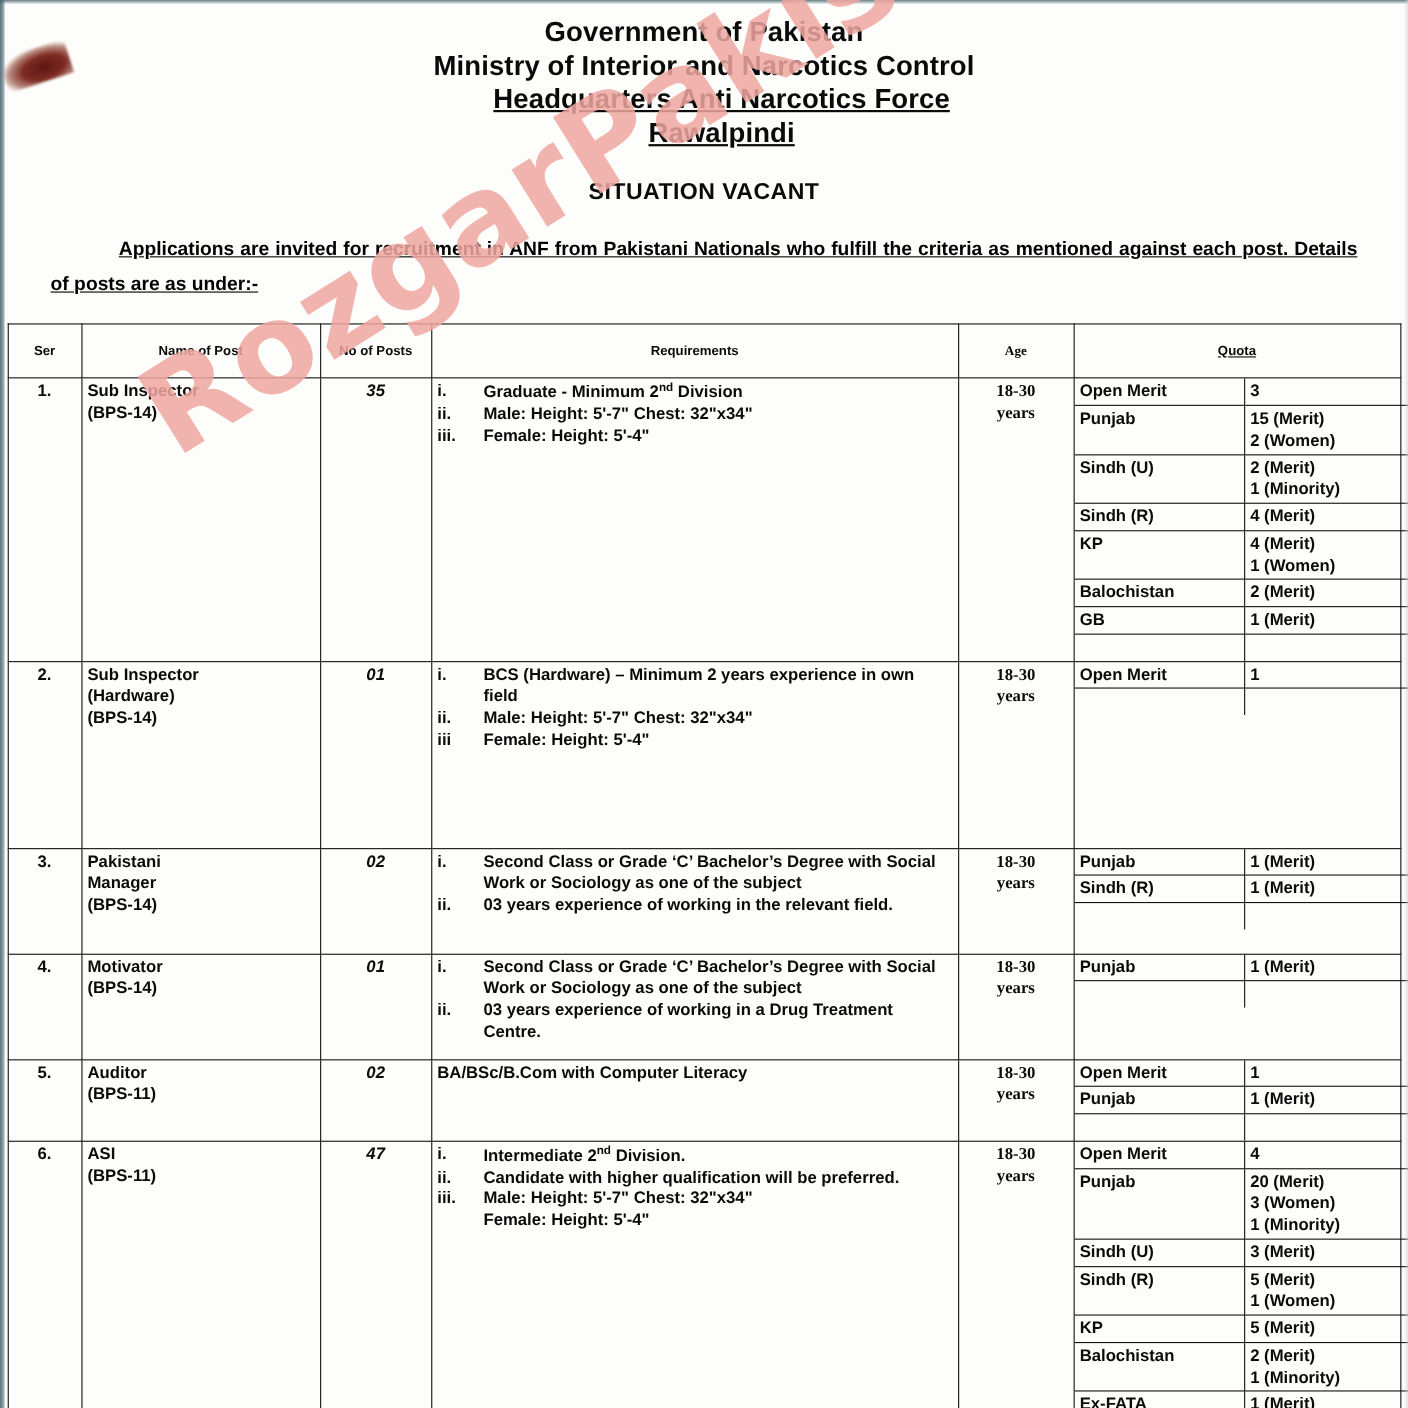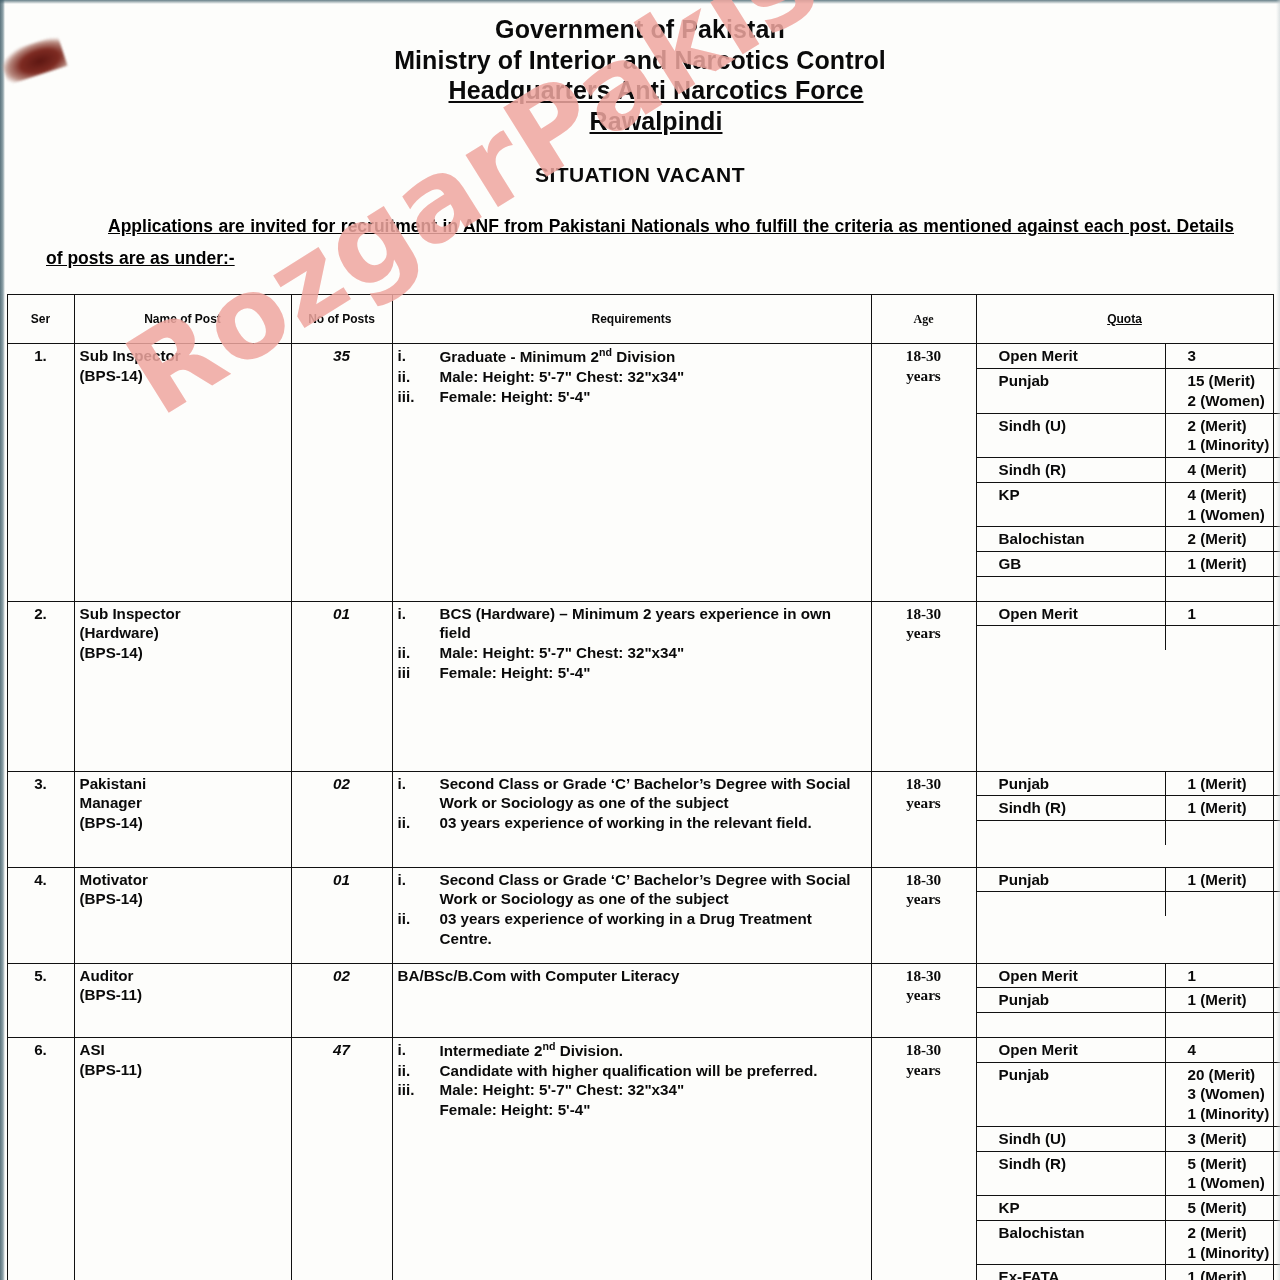--- a/index.html
+++ b/index.html
@@ -104,21 +104,21 @@
   
   ol.reqs{list-style:none;margin:0;padding:0;}
   ol.reqs li{display:flex;gap:0;align-items:flex-start;margin-bottom:0;}
   ol.reqs li .rn{width:42px;flex:0 0 42px;}
   ol.reqs li .rt{flex:1 1 auto;}
   .plain{display:block;}
   .sub{vertical-align:super;font-size:.70em;}
 
   
   table.q{width:100%;border-collapse:collapse;table-layout:fixed;}
-  table.q td{border:0;border-bottom:1.5px solid #111;padding:2px 22px;font-weight:700;vertical-align:top;line-height:1.3;font-size:15.2px;}
+  table.q td{border:0;border-bottom:1.5px solid #111;padding:2px 5px;font-weight:700;vertical-align:top;line-height:1.3;font-size:15.2px;}
   table.q tr:last-child td{border-bottom:0;}
   table.q td.qname{width:144px;border-right:1.5px solid #111;}
   table.q td.qval{width:144px;}
   .qline{display:block;}
   table.q tr.filler td{border-bottom:0;}
 </style>
 </head>
 <body>
 
 <div id="page">

